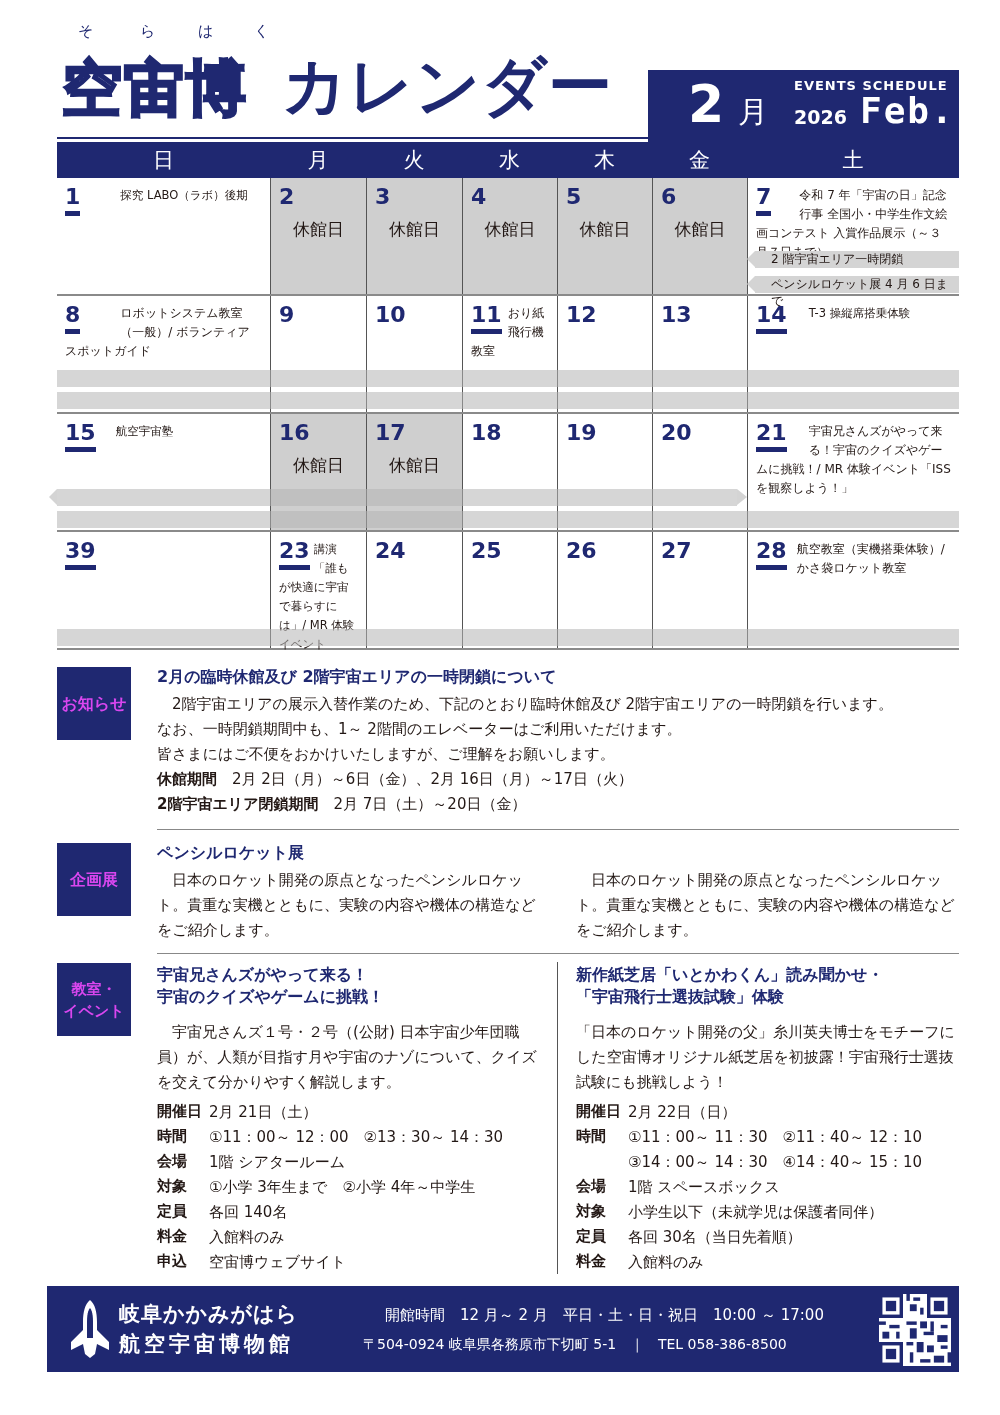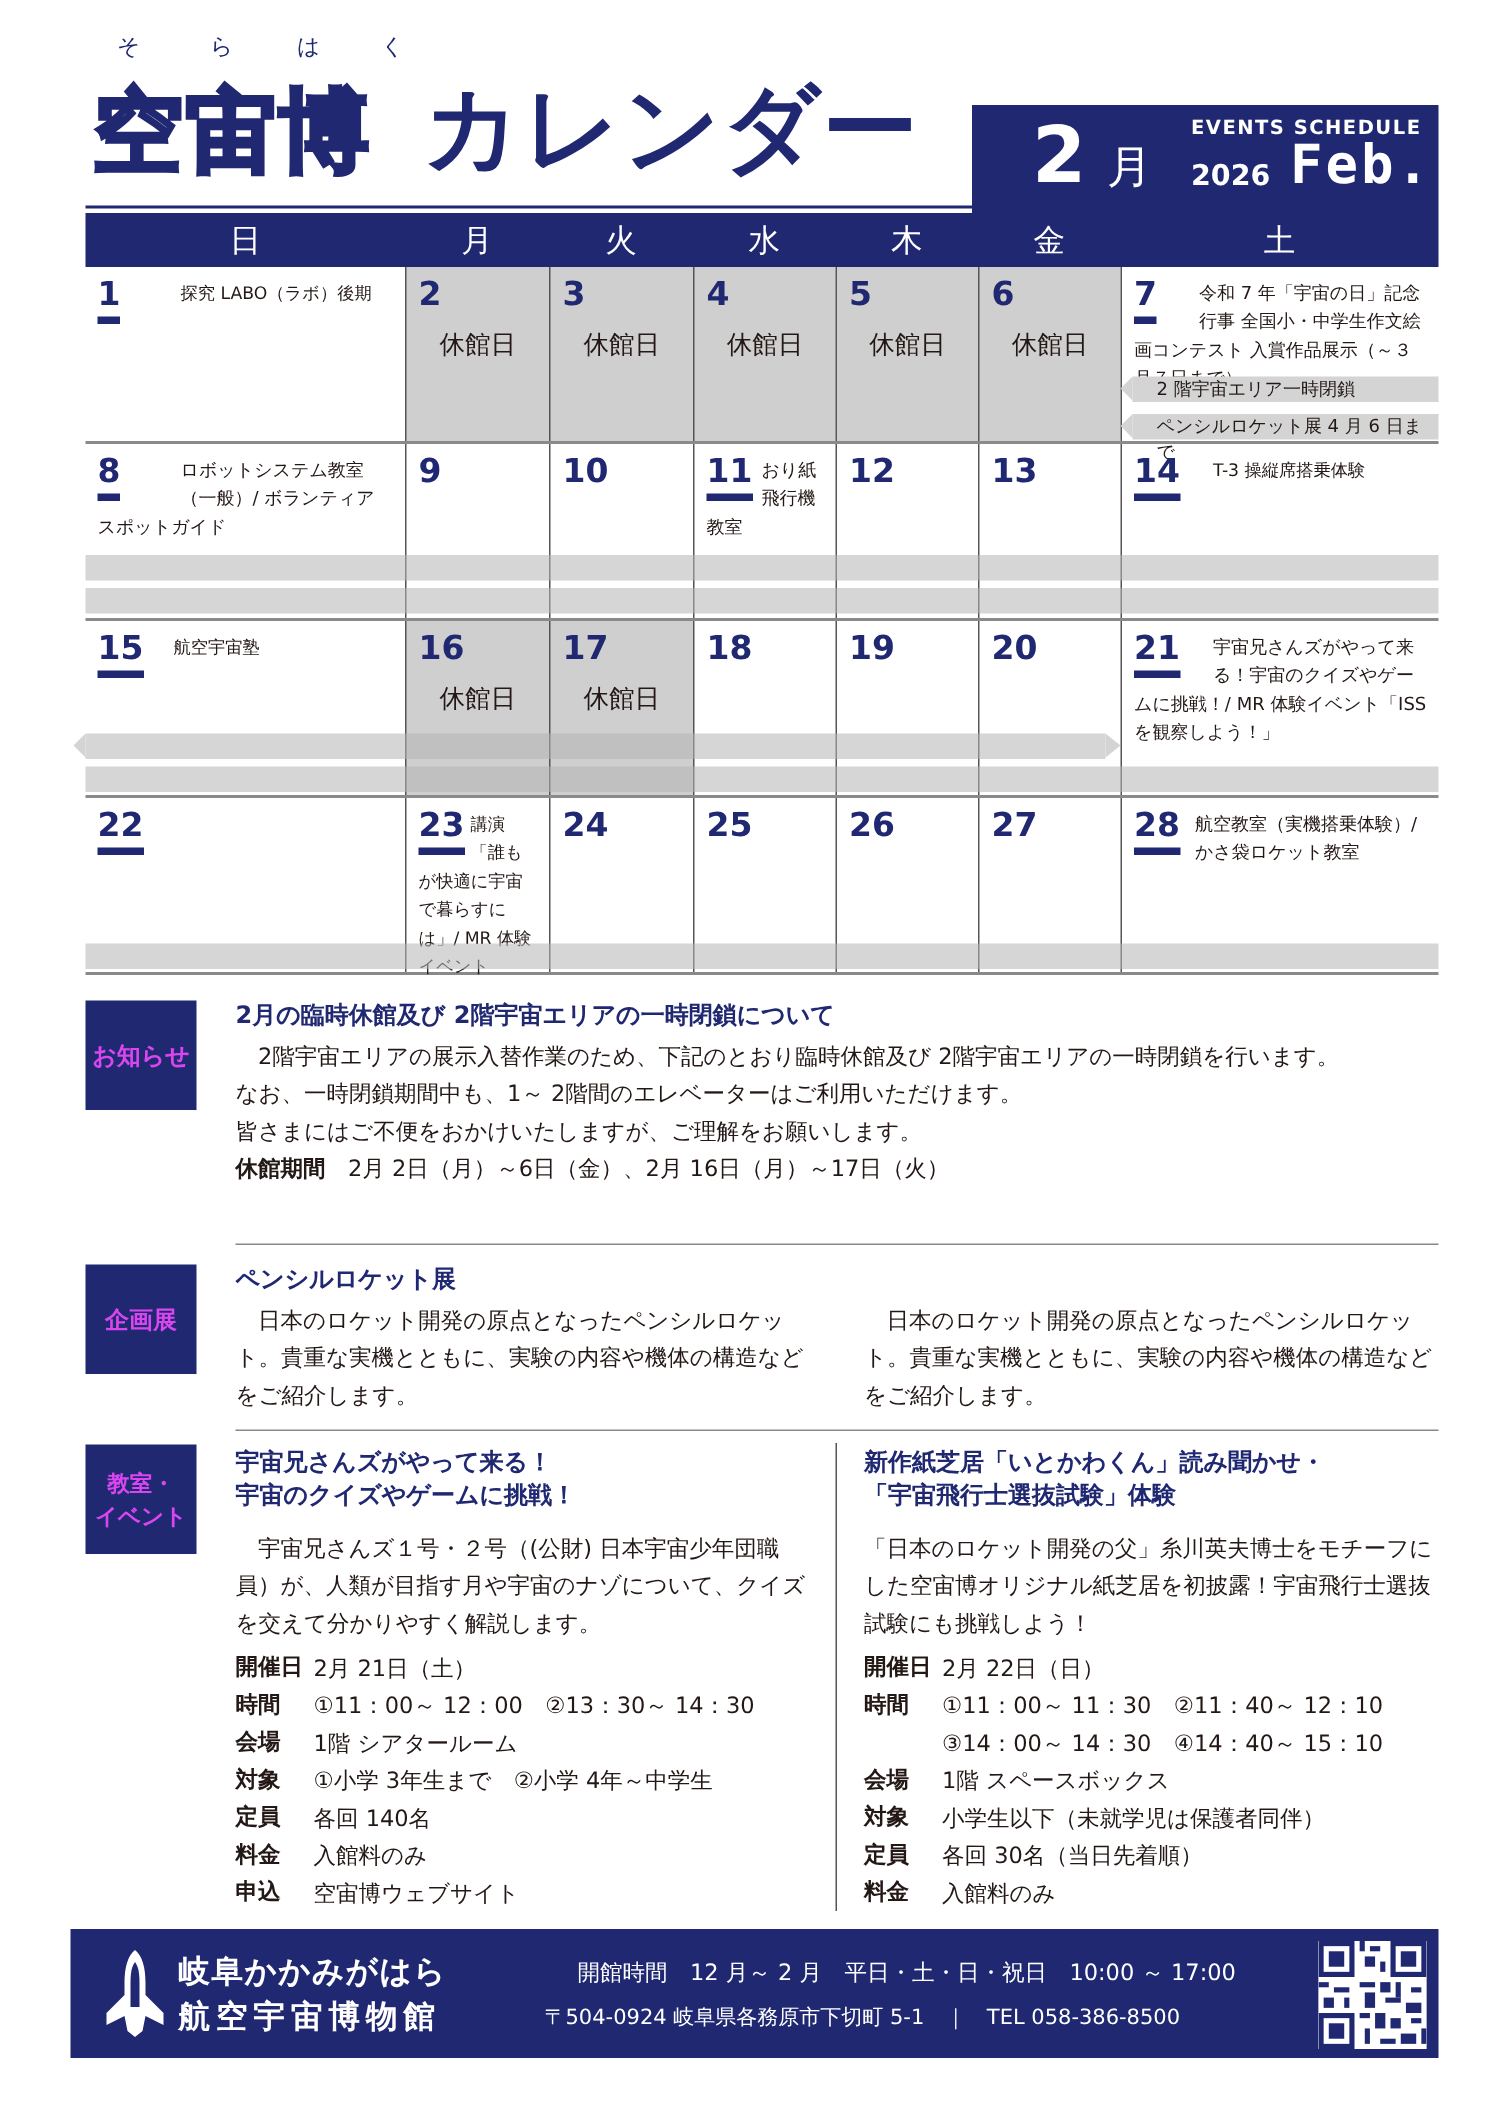--- a/index.html
+++ b/index.html
@@ -174,21 +174,21 @@
     <div class="cell" style="width:212px">
       <span class="dnum ul evt-float" style="margin-right:22px">21</span>
       <span class="evt" style="font-size:12px">宇宙兄さんズがやって来る！宇宙のクイズやゲームに挑戦！/ MR 体験イベント「ISS を観察しよう！」</span>
     </div>
     <div class="arrow-bar arrow-right" style="left:0;top:75px;width:680px;padding:0;background:rgba(180,180,180,0.55)"></div>
     <div class="bar" style="top:97px;width:902px"></div>
   </div>
 
   <div class="week" style="height:118px">
     <div class="cell" style="width:213px">
-      <span class="dnum ul evt-float" style="margin-right:22px">22</span>
+      <span class="dnum ul evt-float" style="margin-right:22px">39</span>
     </div>
     <div class="cell" style="width:96px">
       <span class="dnum ul evt-float" style="margin-right:4px">23</span>
       <span class="evt" style="font-size:11.5px">講演「誰もが快適に宇宙で暮らすには」/ MR 体験イベント</span>
     </div>
     <div class="cell" style="width:96px">
       <span class="dnum">24</span>
     </div>
     <div class="cell" style="width:95px">
       <span class="dnum">25</span>
@@ -207,20 +207,21 @@
   </div>
 </div>
 
 <div class="tag" style="top:667px">お知らせ</div>
 <div class="sec-title" style="left:157px;top:666px">2月の臨時休館及び 2階宇宙エリアの一時閉鎖について</div>
 <div class="body-txt" style="left:157px;top:692px;width:805px">
   <div>　2階宇宙エリアの展示入替作業のため、下記のとおり臨時休館及び 2階宇宙エリアの一時閉鎖を行います。</div>
   <div>なお、一時閉鎖期間中も、1～ 2階間のエレベーターはご利用いただけます。</div>
   <div>皆さまにはご不便をおかけいたしますが、ご理解をお願いします。</div>
   <div><b>休館期間</b>　<span>2月 2日（月）～6日（金）、2月 16日（月）～17日（火）</span></div>
+  <div><b>2階宇宙エリア閉鎖期間</b>　<span>2月 7日（土）～20日（金）</span></div>
 </div>
 <div class="hr" style="top:829px"></div>
 
 <div class="tag" style="top:843px">企画展</div>
 <div class="sec-title" style="left:157px;top:842px">ペンシルロケット展</div>
 <div class="body-txt" style="left:157px;top:868px;width:390px">　日本のロケット開発の原点となったペンシルロケット。貴重な実機とともに、実験の内容や機体の構造などをご紹介します。</div>
 <div class="body-txt" style="left:576px;top:868px;width:390px">　日本のロケット開発の原点となったペンシルロケット。貴重な実機とともに、実験の内容や機体の構造などをご紹介します。</div>
 <div class="hr" style="top:953px"></div>
 
 <div class="tag" style="top:963px;flex-direction:column;font-size:15px">

